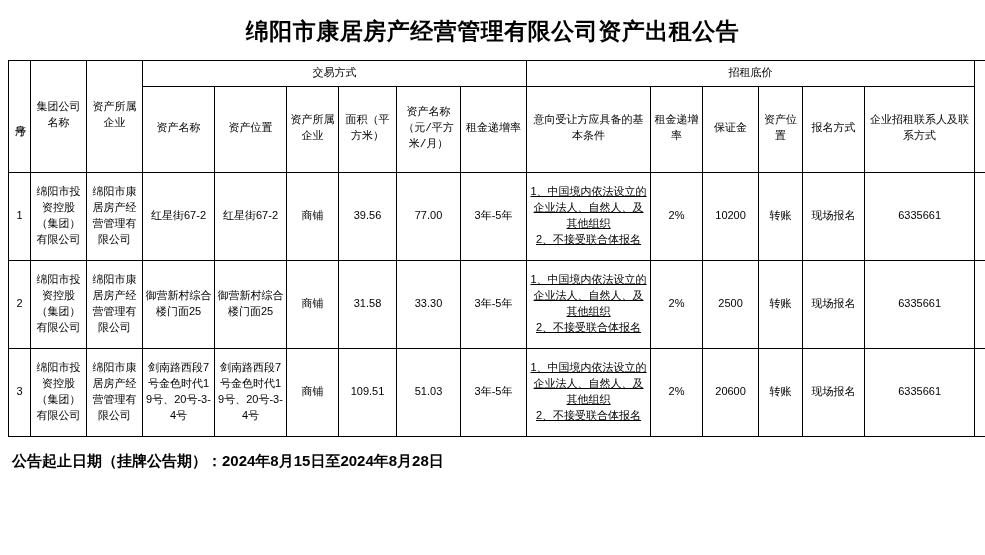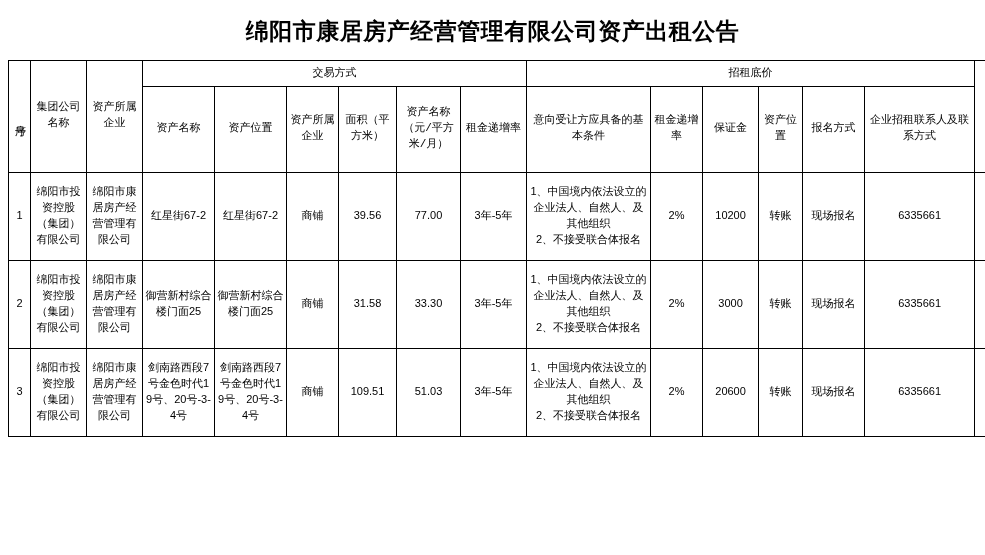--- a/index.html
+++ b/index.html
@@ -66,20 +66,21 @@
   }
   .body-row td {
     height: 88px;
   }
   .cond-cell {
     text-align: left;
     padding-left: 5px;
     padding-right: 3px;
     font-size: 11px;
     line-height: 1.5;
+    text-decoration: underline;
   }
   .footer-note {
     font-size: 15px;
     font-weight: bold;
     padding: 14px 4px 0 4px;
     line-height: 1.3;
   }
   
   .c-seq   { width: 22px; }
   .c-comp  { width: 56px; }
@@ -172,21 +173,21 @@
         <td>绵阳市投资控股（集团）有限公司</td>
         <td>绵阳市康居房产经营管理有限公司</td>
         <td>御营新村综合楼门面25</td>
         <td>御营新村综合楼门面25</td>
         <td>商铺</td>
         <td>31.58</td>
         <td>33.30</td>
         <td>3年-5年</td>
         <td class="cond-cell">1、中国境内依法设立的企业法人、自然人、及其他组织<br>2、不接受联合体报名</td>
         <td>2%</td>
-        <td>3000</td>
+        <td>2500</td>
         <td>转账</td>
         <td>现场报名</td>
         <td>6335661</td>
         <td></td>
       </tr>
       <tr class="body-row">
         <td>3</td>
         <td>绵阳市投资控股（集团）有限公司</td>
         <td>绵阳市康居房产经营管理有限公司</td>
         <td>剑南路西段7号金色时代19号、20号-3-4号</td>
@@ -199,14 +200,15 @@
         <td>2%</td>
         <td>20600</td>
         <td>转账</td>
         <td>现场报名</td>
         <td>6335661</td>
         <td></td>
       </tr>
     </tbody>
   </table>
 
+  <div class="footer-note">公告起止日期（挂牌公告期）：2024年8月15日至2024年8月28日</div>
 
 </div>
 
 </body></html>

